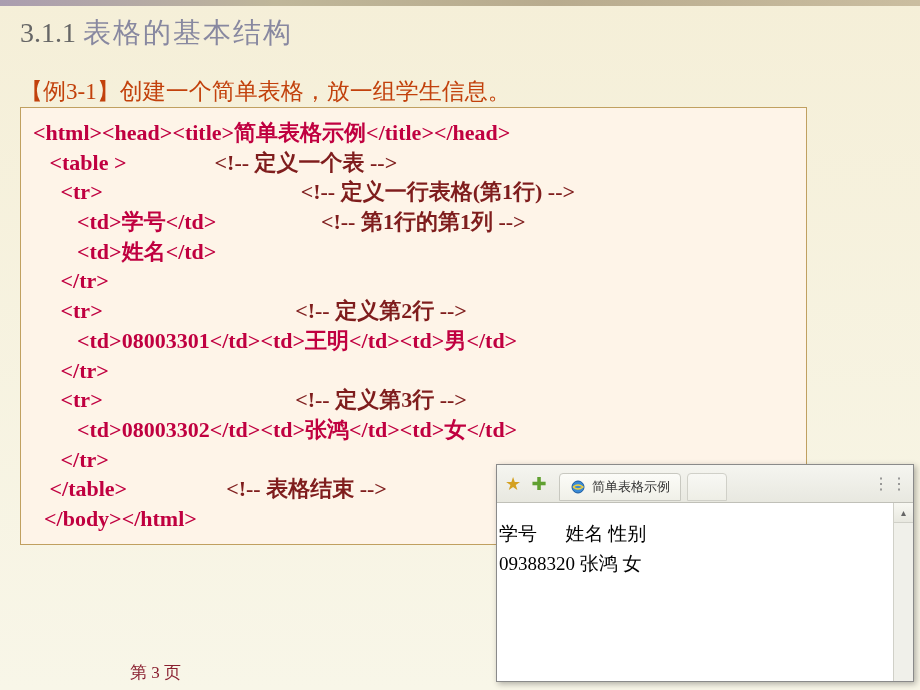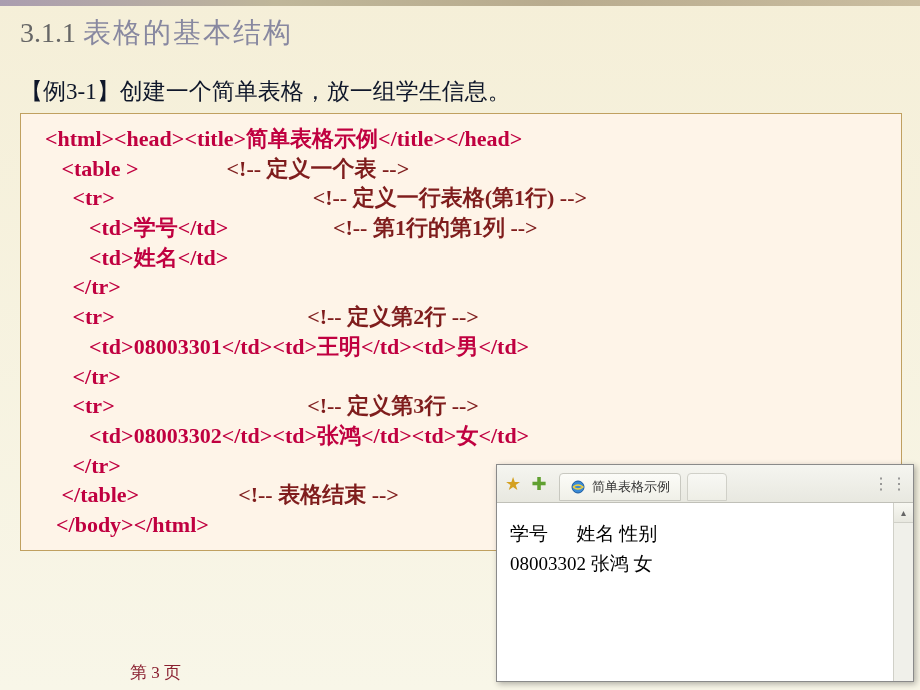--- a/index.html
+++ b/index.html
@@ -27,33 +27,32 @@
   }
   .section-title .num {
     color: #666;
   }
   .section-title .txt {
     color: #8888a0;
     letter-spacing: 2px;
   }
   .example-title {
     font-size: 23px;
-    color: #0f172a;
-    margin-bottom: 6px;
+    color: #c2410c;
     font-family: "SimSun", serif;
   }
   .code-block {
     background: #fef4e8;
     border: 1px solid #c0a060;
-    padding: 10px 24px;
+    padding: 10px 12px;
     font-size: 22px;
     font-family: "Times New Roman", "SimSun", serif;
     line-height: 1.35;
     margin-left: 0px;
-    width: 882px;
+    width: 787px;
   }
   .tag { color: #c00040; font-weight: bold; }
   .comment { color: #7f1d1d; font-weight: bold; text-align: center; }
   .cn-text { color: #c00040; font-weight: bold; }
   .code-line { white-space: pre; }
   .browser-window {
     position: absolute;
     right: 6px;
     bottom: 8px;
     width: 418px;
@@ -123,21 +122,21 @@
     gap: 2px;
   }
   .toolbar-dots { color: #888; font-size: 16px; }
   .browser-body {
     position: relative;
     height: calc(100% - 38px);
     display: flex;
   }
   .browser-viewport {
     flex: 1;
-    padding: 16px 13px;
+    padding: 16px 2px;
     font-size: 19px;
     font-family: "SimSun", serif;
     color: #000;
   }
   .viewport-row { white-space: pre; line-height: 1.6; }
   .scrollbar {
     width: 20px;
     background: #f0f0ea;
     border-left: 1px solid #d0d0c8;
     position: relative;
@@ -212,21 +211,21 @@
     </div>
     <div class="tab-blank"></div>
     <div class="toolbar-end">
       <span class="toolbar-dots">⋮</span>
       <span class="toolbar-dots">⋮</span>
     </div>
   </div>
   <div class="browser-body">
     <div class="browser-viewport">
       <div class="viewport-row">学号      姓名 性别</div>
-      <div class="viewport-row">08003302 张鸿 女</div>
+      <div class="viewport-row">09388320 张鸿 女</div>
     </div>
     <div class="scrollbar">
       <div class="scroll-up">▴</div>
     </div>
   </div>
 </div>
 
 <div class="page-indicator">
   <span>第 </span><span>3</span><span> 页</span>
 </div>

